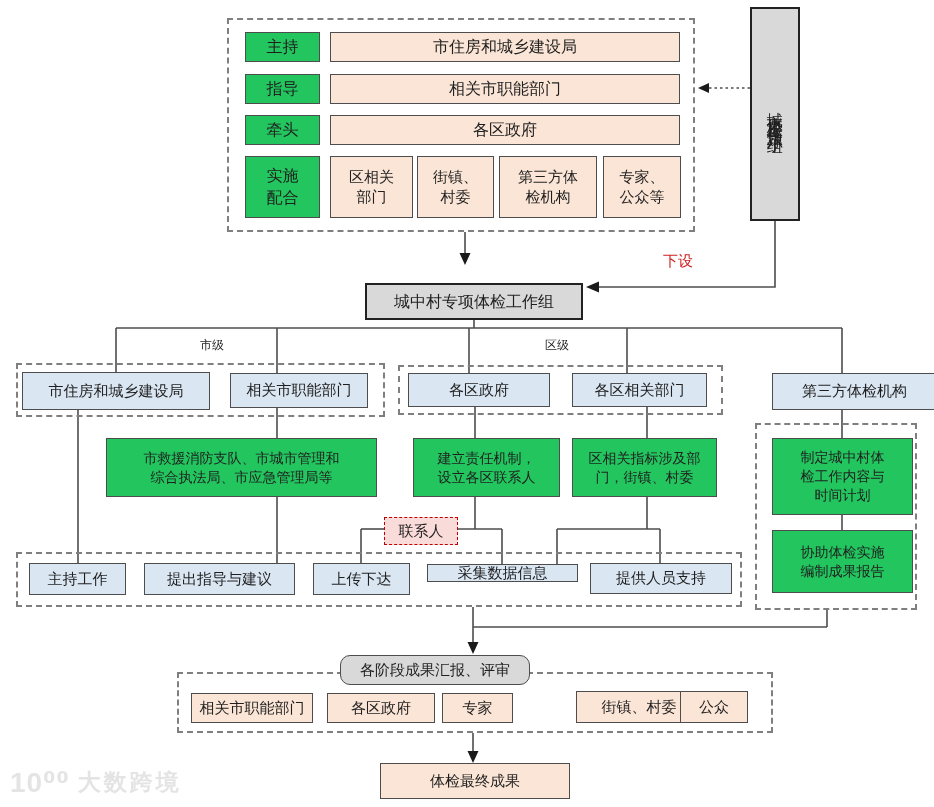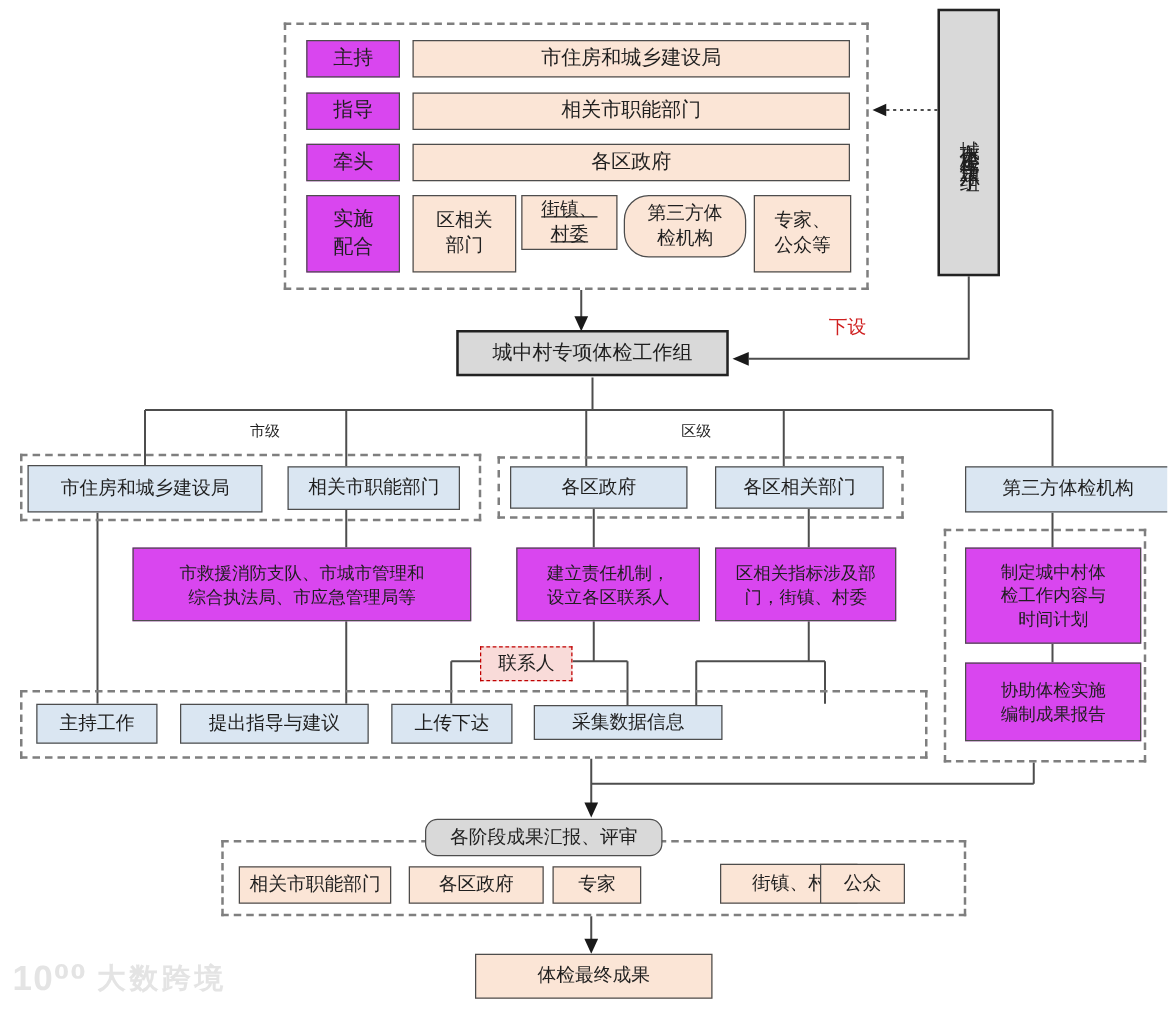--- a/index.html
+++ b/index.html
@@ -1,19 +1,19 @@
 <!DOCTYPE html>
 <html><head>
 <meta charset="utf-8">
 <style>
   html,body{margin:0;padding:0;background:#fff;}
   .stage{position:relative;width:934px;height:807px;background:#ffffff;
          font-family:"Liberation Sans","DejaVu Sans",sans-serif;color:#1f1f1f;overflow:hidden;}
   .abs{position:absolute;box-sizing:border-box;}
-  .box{border:1.6px solid #4d4d4d;background:#d946ef;display:flex;align-items:center;justify-content:center;
+  .box{border:1.6px solid #4d4d4d;background:#22c55e;display:flex;align-items:center;justify-content:center;
        text-align:center;white-space:pre-line;line-height:1.35;}
   .peach{background:#fbe5d6;}
   .blue{background:#dae6f2;}
   .gray{background:#d9d9d9;}
   .thick{border-width:2.2px;border-color:#222;}
   .dashgroup{border:2px dashed #7f7f7f;background:transparent;}
   .pinkbox{background:#f9dbd9;border:1.6px dashed #c00000;}
   .fs16{font-size:16px;} .fs15{font-size:15px;} .fs14{font-size:14px;}
   .lvl-label{font-size:12px;color:#1f1f1f;text-align:left;}
   .red-label{color:#cf2020;font-size:15px;}
@@ -87,31 +87,31 @@
   <div class="abs box fs16" style="left:245px;top:74px;width:75px;height:30px;"><span>指导</span></div>
   <div class="abs box peach fs16" style="left:330px;top:74px;width:350px;height:30px;"><span>相关市职能部门</span></div>
 
   <div class="abs box fs16" style="left:245px;top:115px;width:75px;height:30px;"><span>牵头</span></div>
   <div class="abs box peach fs16" style="left:330px;top:115px;width:350px;height:30px;"><span>各区政府</span></div>
 
   <div class="abs box fs16" style="left:245px;top:156px;width:75px;height:62px;"><span>实施
 配合</span></div>
   <div class="abs box peach fs15" style="left:330px;top:156px;width:83px;height:62px;"><span>区相关
 部门</span></div>
-  <div class="abs box peach fs15" style="left:417px;top:156px;width:77px;height:44px;text-decoration:underline;"><span>街镇、
+  <div class="abs box peach fs15" style="left:417px;top:156px;width:77px;height:62px;"><span>街镇、
 村委</span></div>
-  <div class="abs box peach fs15" style="left:499px;top:156px;width:98px;height:50px;border-radius:20px;"><span>第三方体
+  <div class="abs box peach fs15" style="left:499px;top:156px;width:98px;height:62px;"><span>第三方体
 检机构</span></div>
   <div class="abs box peach fs15" style="left:603px;top:156px;width:78px;height:62px;"><span>专家、
 公众等</span></div>
 
   <div class="abs box gray thick vtext" style="left:750px;top:7px;width:50px;height:214px;"><span>城市体检工作领导小组</span></div>
 
   <div class="abs red-label" style="left:663px;top:252px;width:60px;"><span>下设</span></div>
-  <div class="abs box gray thick fs16" style="left:365px;top:264px;width:218px;height:37px;"><span>城中村专项体检工作组</span></div>
+  <div class="abs box gray thick fs16" style="left:365px;top:283px;width:218px;height:37px;"><span>城中村专项体检工作组</span></div>
 
   <div class="abs lvl-label" style="left:200px;top:337px;width:46px;"><span>市级</span></div>
   <div class="abs lvl-label" style="left:545px;top:337px;width:46px;"><span>区级</span></div>
 
   <div class="abs dashgroup" style="left:16px;top:363px;width:369px;height:54px;"></div>
   <div class="abs dashgroup" style="left:398px;top:365px;width:325px;height:50px;"></div>
 
   <div class="abs box blue fs15" style="left:22px;top:372px;width:188px;height:38px;"><span>市住房和城乡建设局</span></div>
   <div class="abs box blue fs15" style="left:230px;top:373px;width:138px;height:35px;"><span>相关市职能部门</span></div>
   <div class="abs box blue fs15" style="left:408px;top:373px;width:142px;height:34px;"><span>各区政府</span></div>
@@ -131,29 +131,30 @@
 时间计划</span></div>
   <div class="abs box fs14" style="left:772px;top:530px;width:141px;height:63px;"><span>协助体检实施
 编制成果报告</span></div>
 
   <div class="abs box pinkbox fs15" style="left:384px;top:517px;width:74px;height:28px;"><span>联系人</span></div>
 
   <div class="abs dashgroup" style="left:16px;top:552px;width:726px;height:55px;"></div>
   <div class="abs box blue fs15" style="left:29px;top:563px;width:97px;height:32px;"><span>主持工作</span></div>
   <div class="abs box blue fs15" style="left:144px;top:563px;width:151px;height:32px;"><span>提出指导与建议</span></div>
   <div class="abs box blue fs15" style="left:313px;top:563px;width:97px;height:32px;"><span>上传下达</span></div>
-  <div class="abs box blue fs15" style="left:427px;top:564px;width:151px;height:28px;"><span>采集数据信息</span></div>
+  <div class="abs box blue fs15" style="left:427px;top:564px;width:151px;height:18px;"><span>采集数据信息</span></div>
+  <div class="abs box blue fs15" style="left:590px;top:563px;width:142px;height:31px;"><span>提供人员支持</span></div>
 
   <div class="abs dashgroup" style="left:177px;top:672px;width:596px;height:61px;"></div>
   <div class="abs box gray fs15" style="left:340px;top:655px;width:190px;height:30px;border-radius:10px;"><span>各阶段成果汇报、评审</span></div>
   <div class="abs box peach fs15" style="left:191px;top:693px;width:122px;height:30px;"><span>相关市职能部门</span></div>
   <div class="abs box peach fs15" style="left:327px;top:693px;width:108px;height:30px;"><span>各区政府</span></div>
   <div class="abs box peach fs15" style="left:442px;top:693px;width:71px;height:30px;"><span>专家</span></div>
   <div class="abs box peach fs15" style="left:576px;top:691px;width:110px;height:32px;padding-left:16px;"><span>街镇、村委</span></div>
-  <div class="abs box peach fs15" style="left:656px;top:691px;width:68px;height:32px;"><span>公众</span></div>
+  <div class="abs box peach fs15" style="left:680px;top:691px;width:68px;height:32px;"><span>公众</span></div>
 
   <div class="abs box peach fs15" style="left:380px;top:763px;width:190px;height:36px;"><span>体检最终成果</span></div>
 
   <div class="abs watermark" style="left:10px;top:766px;">
     <span class="logo">10⁰⁰</span>
     <span class="wm-text">大数跨境</span>
   </div>
 
 </div>
 

